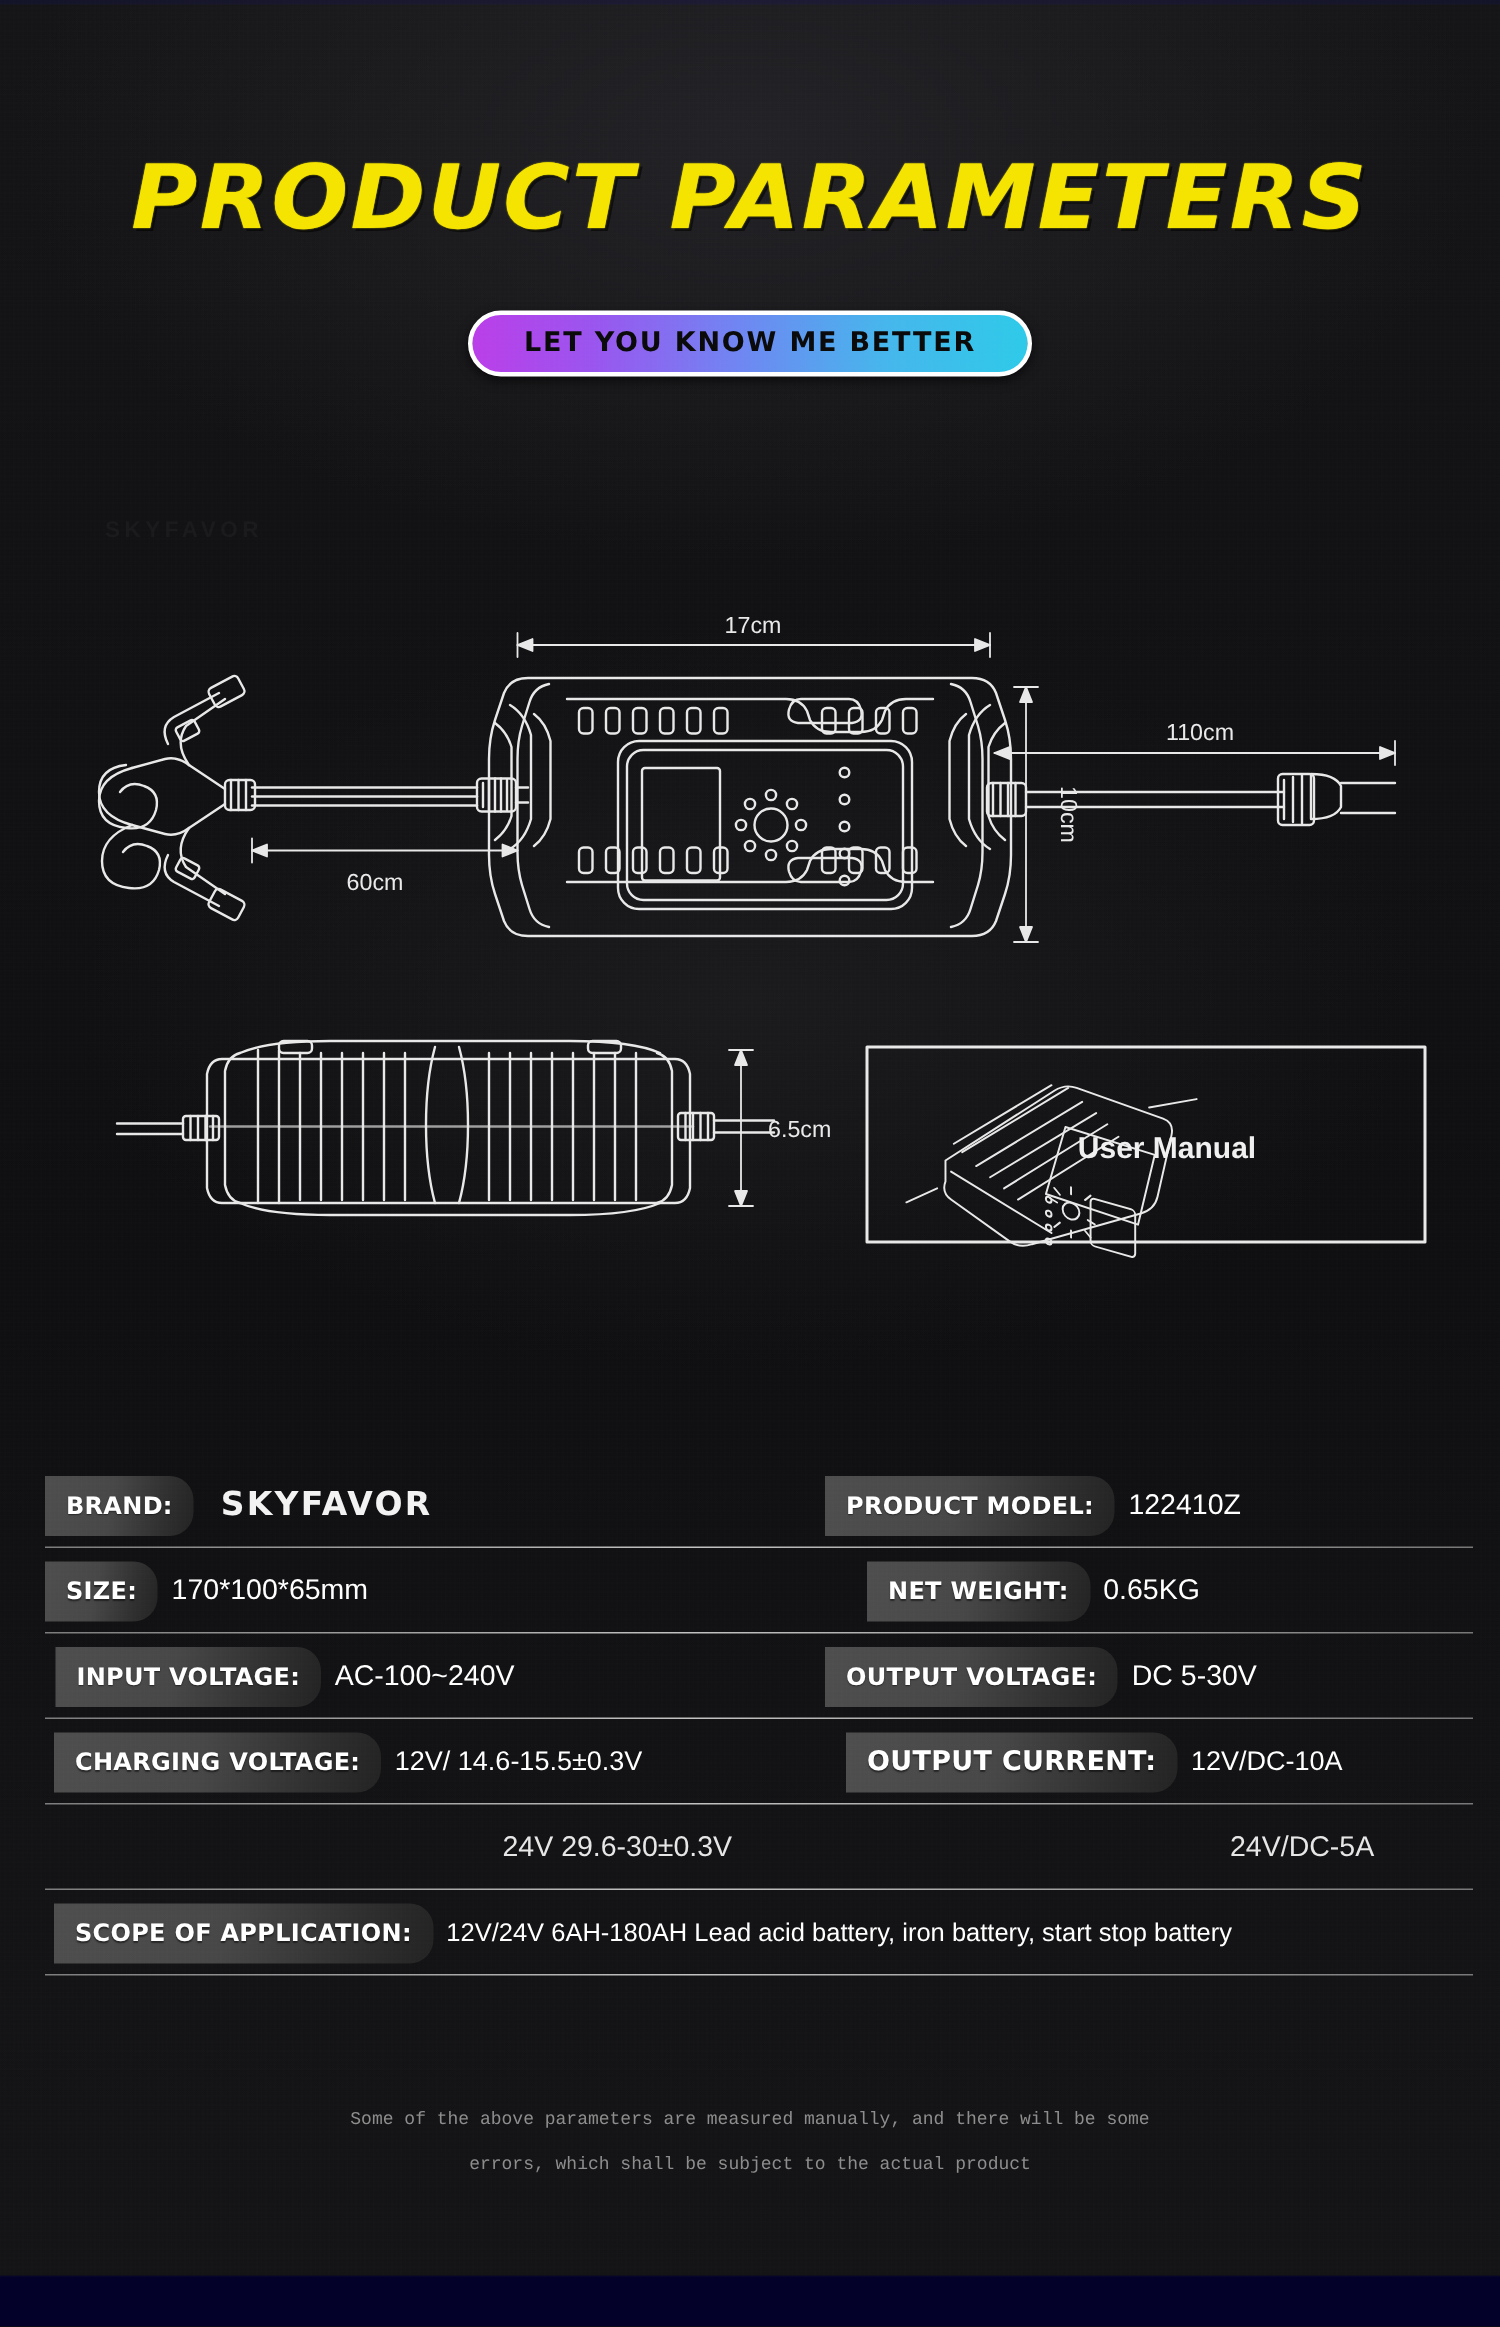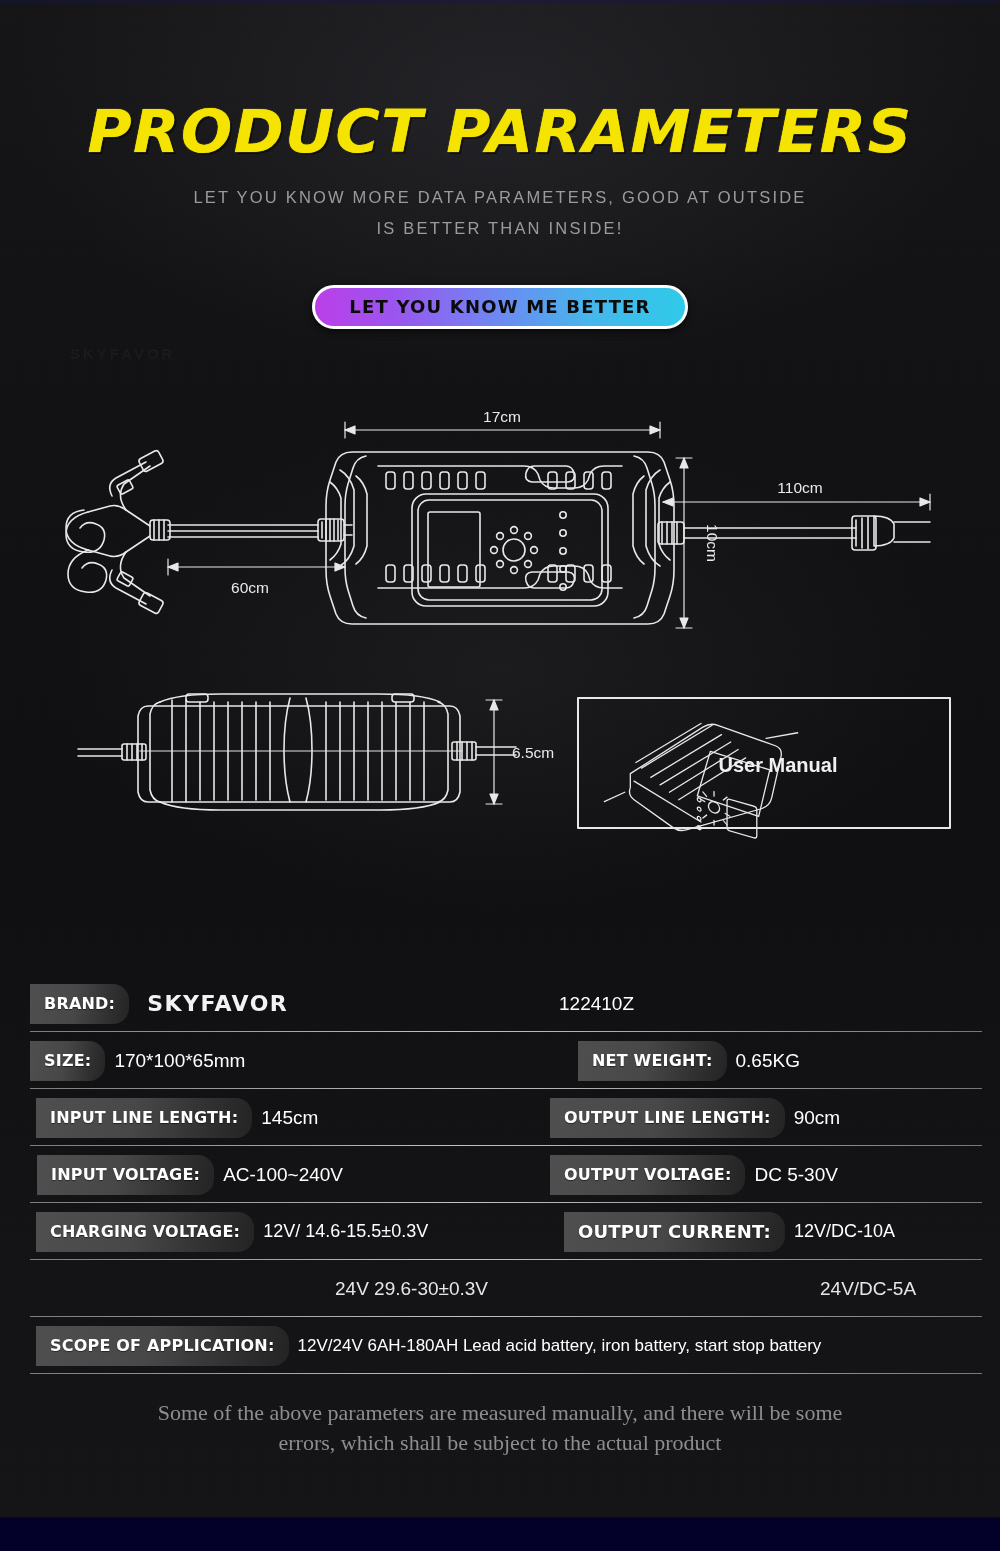--- a/index.html
+++ b/index.html
@@ -105,36 +105,32 @@
   }
   .val.scope { font-size:17px; }
   .controw { position:relative; height:57px; }
   .controw .sep { position:absolute; left:0; right:0; bottom:0; height:1px;
     background:linear-gradient(90deg, rgba(210,210,210,.55) 0%, rgba(225,225,225,.85) 45%, rgba(200,200,200,.55) 100%); }
   .cont-val { position:absolute; top:0; height:57px; display:flex; align-items:center;
     color:#e6e6e6; font-size:19px; font-family:"Liberation Sans", sans-serif; }
 
   .disclaimer {
     position:absolute; left:0; right:0; top:1398px; text-align:center;
-    color:#8d8d8d; font-size:22px; line-height:30px;
-    font-family:Liberation Serif, serif;
+    color:#8d8d8d; font-size:12px; line-height:30px;
+    font-family:Liberation Mono, monospace;
   }
 </style>
 </head>
 <body>
 
 <div class="page"></div>
 <div class="topline"></div>
 
 <div class="hero">
   <div class="hero-title">PRODUCT PARAMETERS</div>
-  <div class="hero-sub">
-    <div>LET YOU KNOW MORE DATA PARAMETERS, GOOD AT OUTSIDE</div>
-    <div>IS BETTER THAN INSIDE!</div>
-  </div>
   <div class="badge-wrap">
     <span class="badge">LET YOU KNOW ME BETTER</span>
   </div>
 </div>
 
 <div class="diagram">
   <div class="watermark">SKYFAVOR</div>
 
   <svg width="1000" height="530" viewBox="0 0 1000 530">
     <g stroke="#e8e8e8" fill="none" stroke-width="1.6" stroke-linejoin="round" stroke-linecap="round">
@@ -337,48 +333,38 @@
 </div>
 
 <div class="specs">
 
   <div class="row">
     <div class="cell left">
       <span class="pill">BRAND:</span>
       <span class="val brand">SKYFAVOR</span>
     </div>
     <div class="cell right">
+      <span class="pill">PRODUCT MODEL:</span>
       <span class="val">122410Z</span>
     </div>
     <div class="sep"></div>
   </div>
 
   <div class="row">
     <div class="cell left">
       <span class="pill">SIZE:</span>
       <span class="val">170*100*65mm</span>
     </div>
     <div class="cell right" style="left:548px">
       <span class="pill">NET WEIGHT:</span>
       <span class="val">0.65KG</span>
     </div>
     <div class="sep"></div>
   </div>
 
-  <div class="row">
-    <div class="cell left" style="left:6px">
-      <span class="pill">INPUT LINE LENGTH:</span>
-      <span class="val">145cm</span>
-    </div>
-    <div class="cell right">
-      <span class="pill">OUTPUT LINE LENGTH:</span>
-      <span class="val">90cm</span>
-    </div>
-    <div class="sep"></div>
-  </div>
 
   <div class="row">
     <div class="cell left" style="left:7px">
       <span class="pill">INPUT VOLTAGE:</span>
       <span class="val">AC-100~240V</span>
     </div>
     <div class="cell right">
       <span class="pill">OUTPUT VOLTAGE:</span>
       <span class="val">DC 5-30V</span>
     </div>

